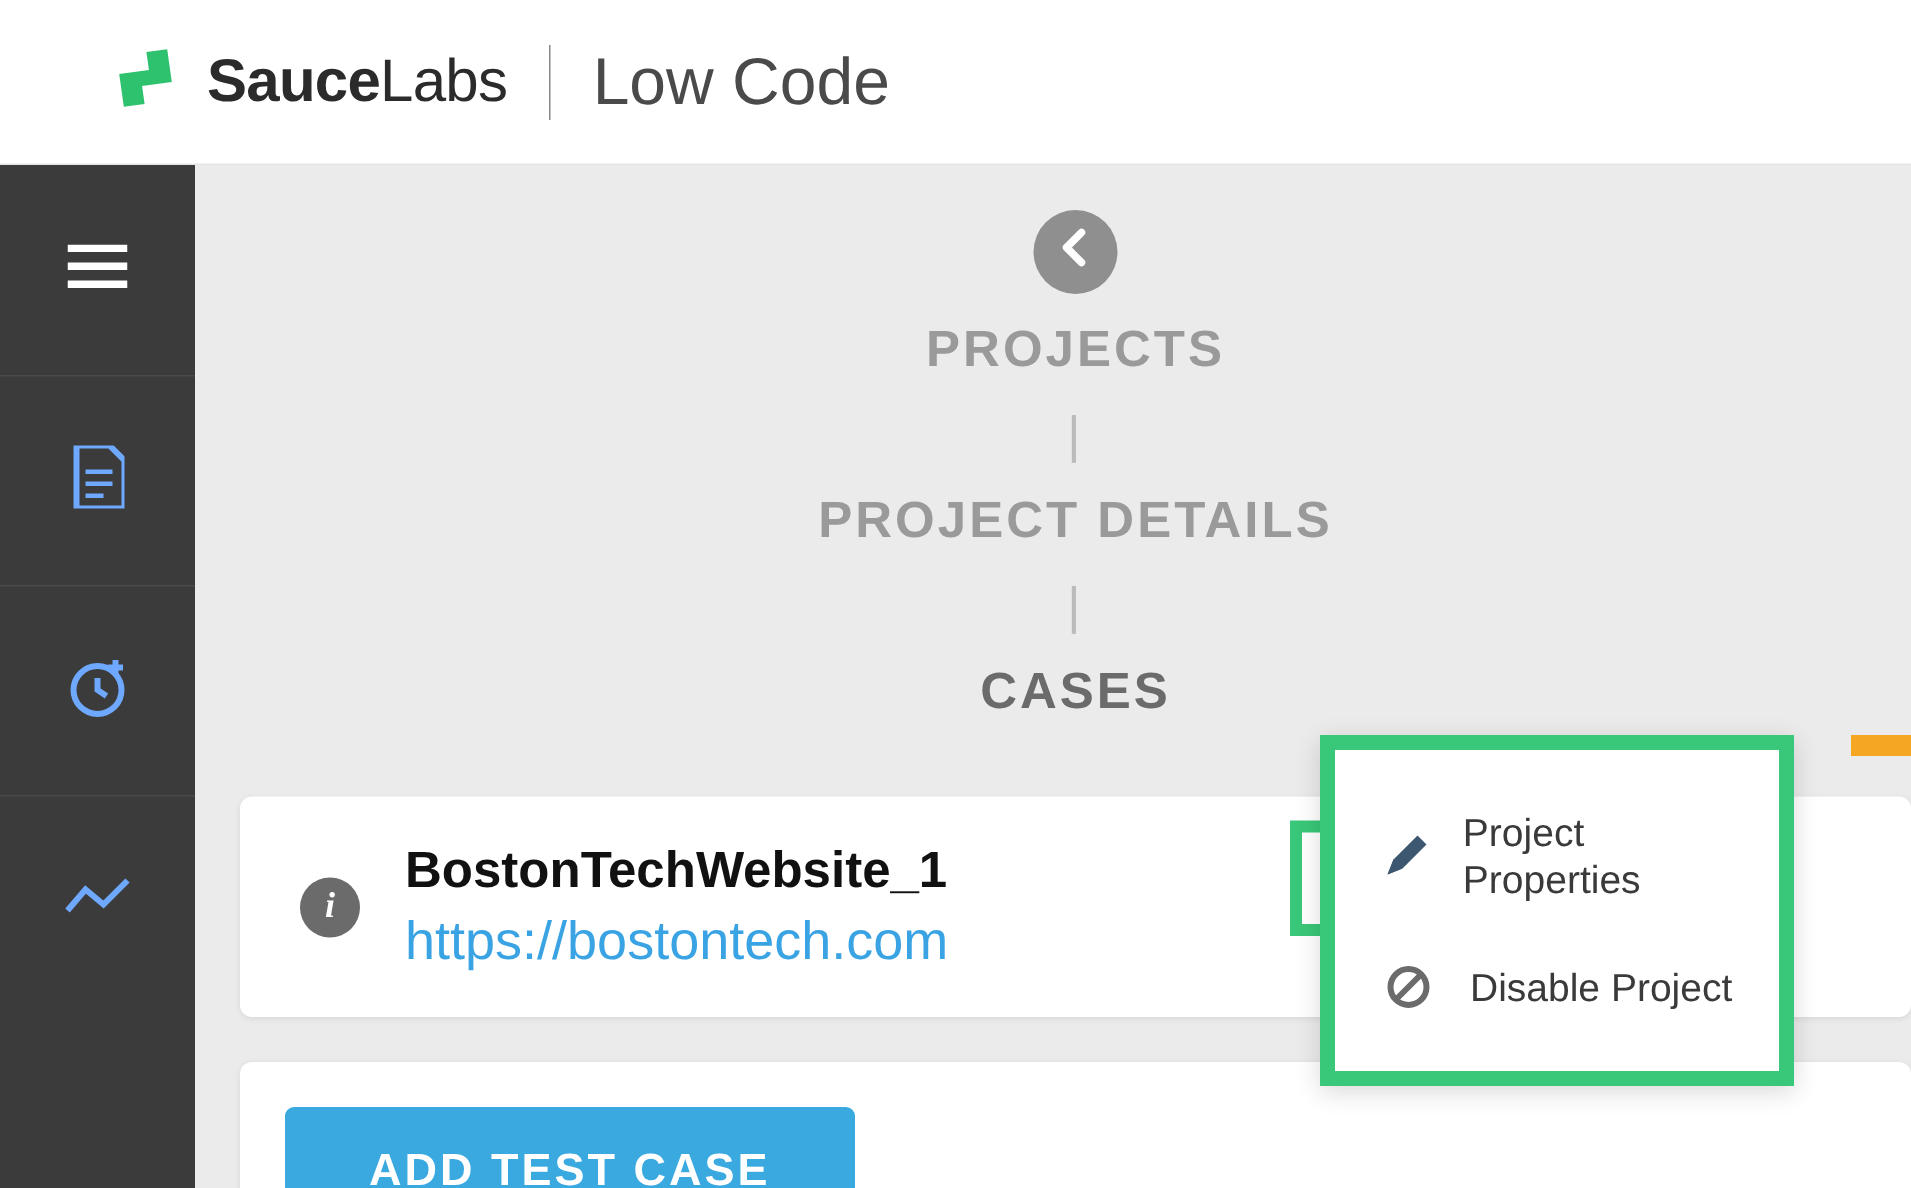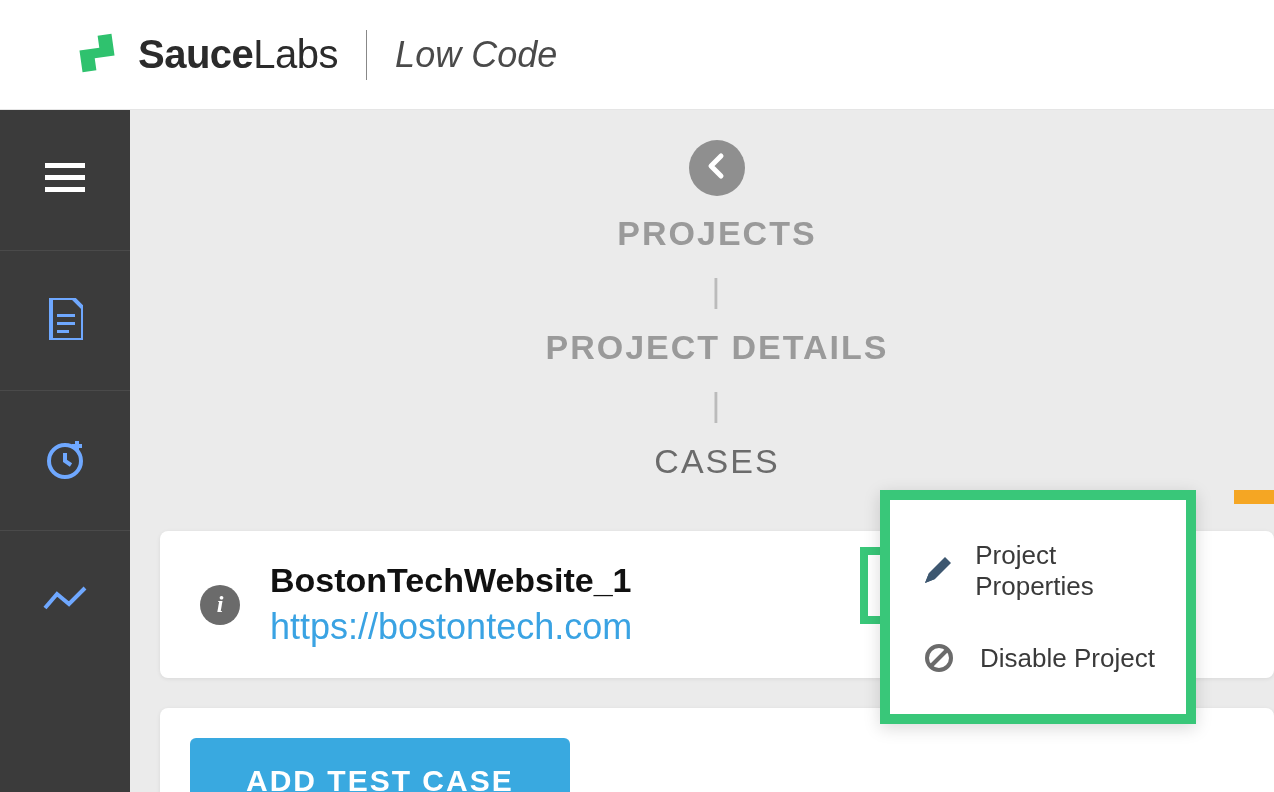--- a/index.html
+++ b/index.html
@@ -30,24 +30,23 @@
     color: #2b2b2b;
     letter-spacing: -0.5px;
   }
   .logo-text .bold { font-weight: 700; }
   .vline {
     width: 1px;
     height: 50px;
     background: #888;
   }
   .subbrand {
-    font-size: 36px;
+    font-size: 44px;
     color: #4a4a4a;
     font-weight: 400;
-    font-style: italic;
   }
   .app-body {
     display: flex;
     height: calc(100% - 110px);
   }
   .sidebar {
     width: 130px;
     background: #3b3b3b;
     display: flex;
     flex-direction: column;
@@ -89,21 +88,21 @@
     width: 56px;
     height: 56px;
     border-radius: 50%;
     background: #8f8f8f;
     display: flex;
     align-items: center;
     justify-content: center;
     cursor: pointer;
   }
   .bc-sep { color: #bbb; font-weight: 400; }
-  .bc-active { color: #6b6b6b; font-weight: 400; }
+  .bc-active { color: #6b6b6b; font-weight: 700; }
   .card {
     background: #fff;
     border-radius: 8px;
     margin-top: 50px;
     padding: 30px 40px;
     display: flex;
     align-items: center;
     gap: 30px;
     box-shadow: 0 1px 4px rgba(0,0,0,0.08);
     position: relative;

